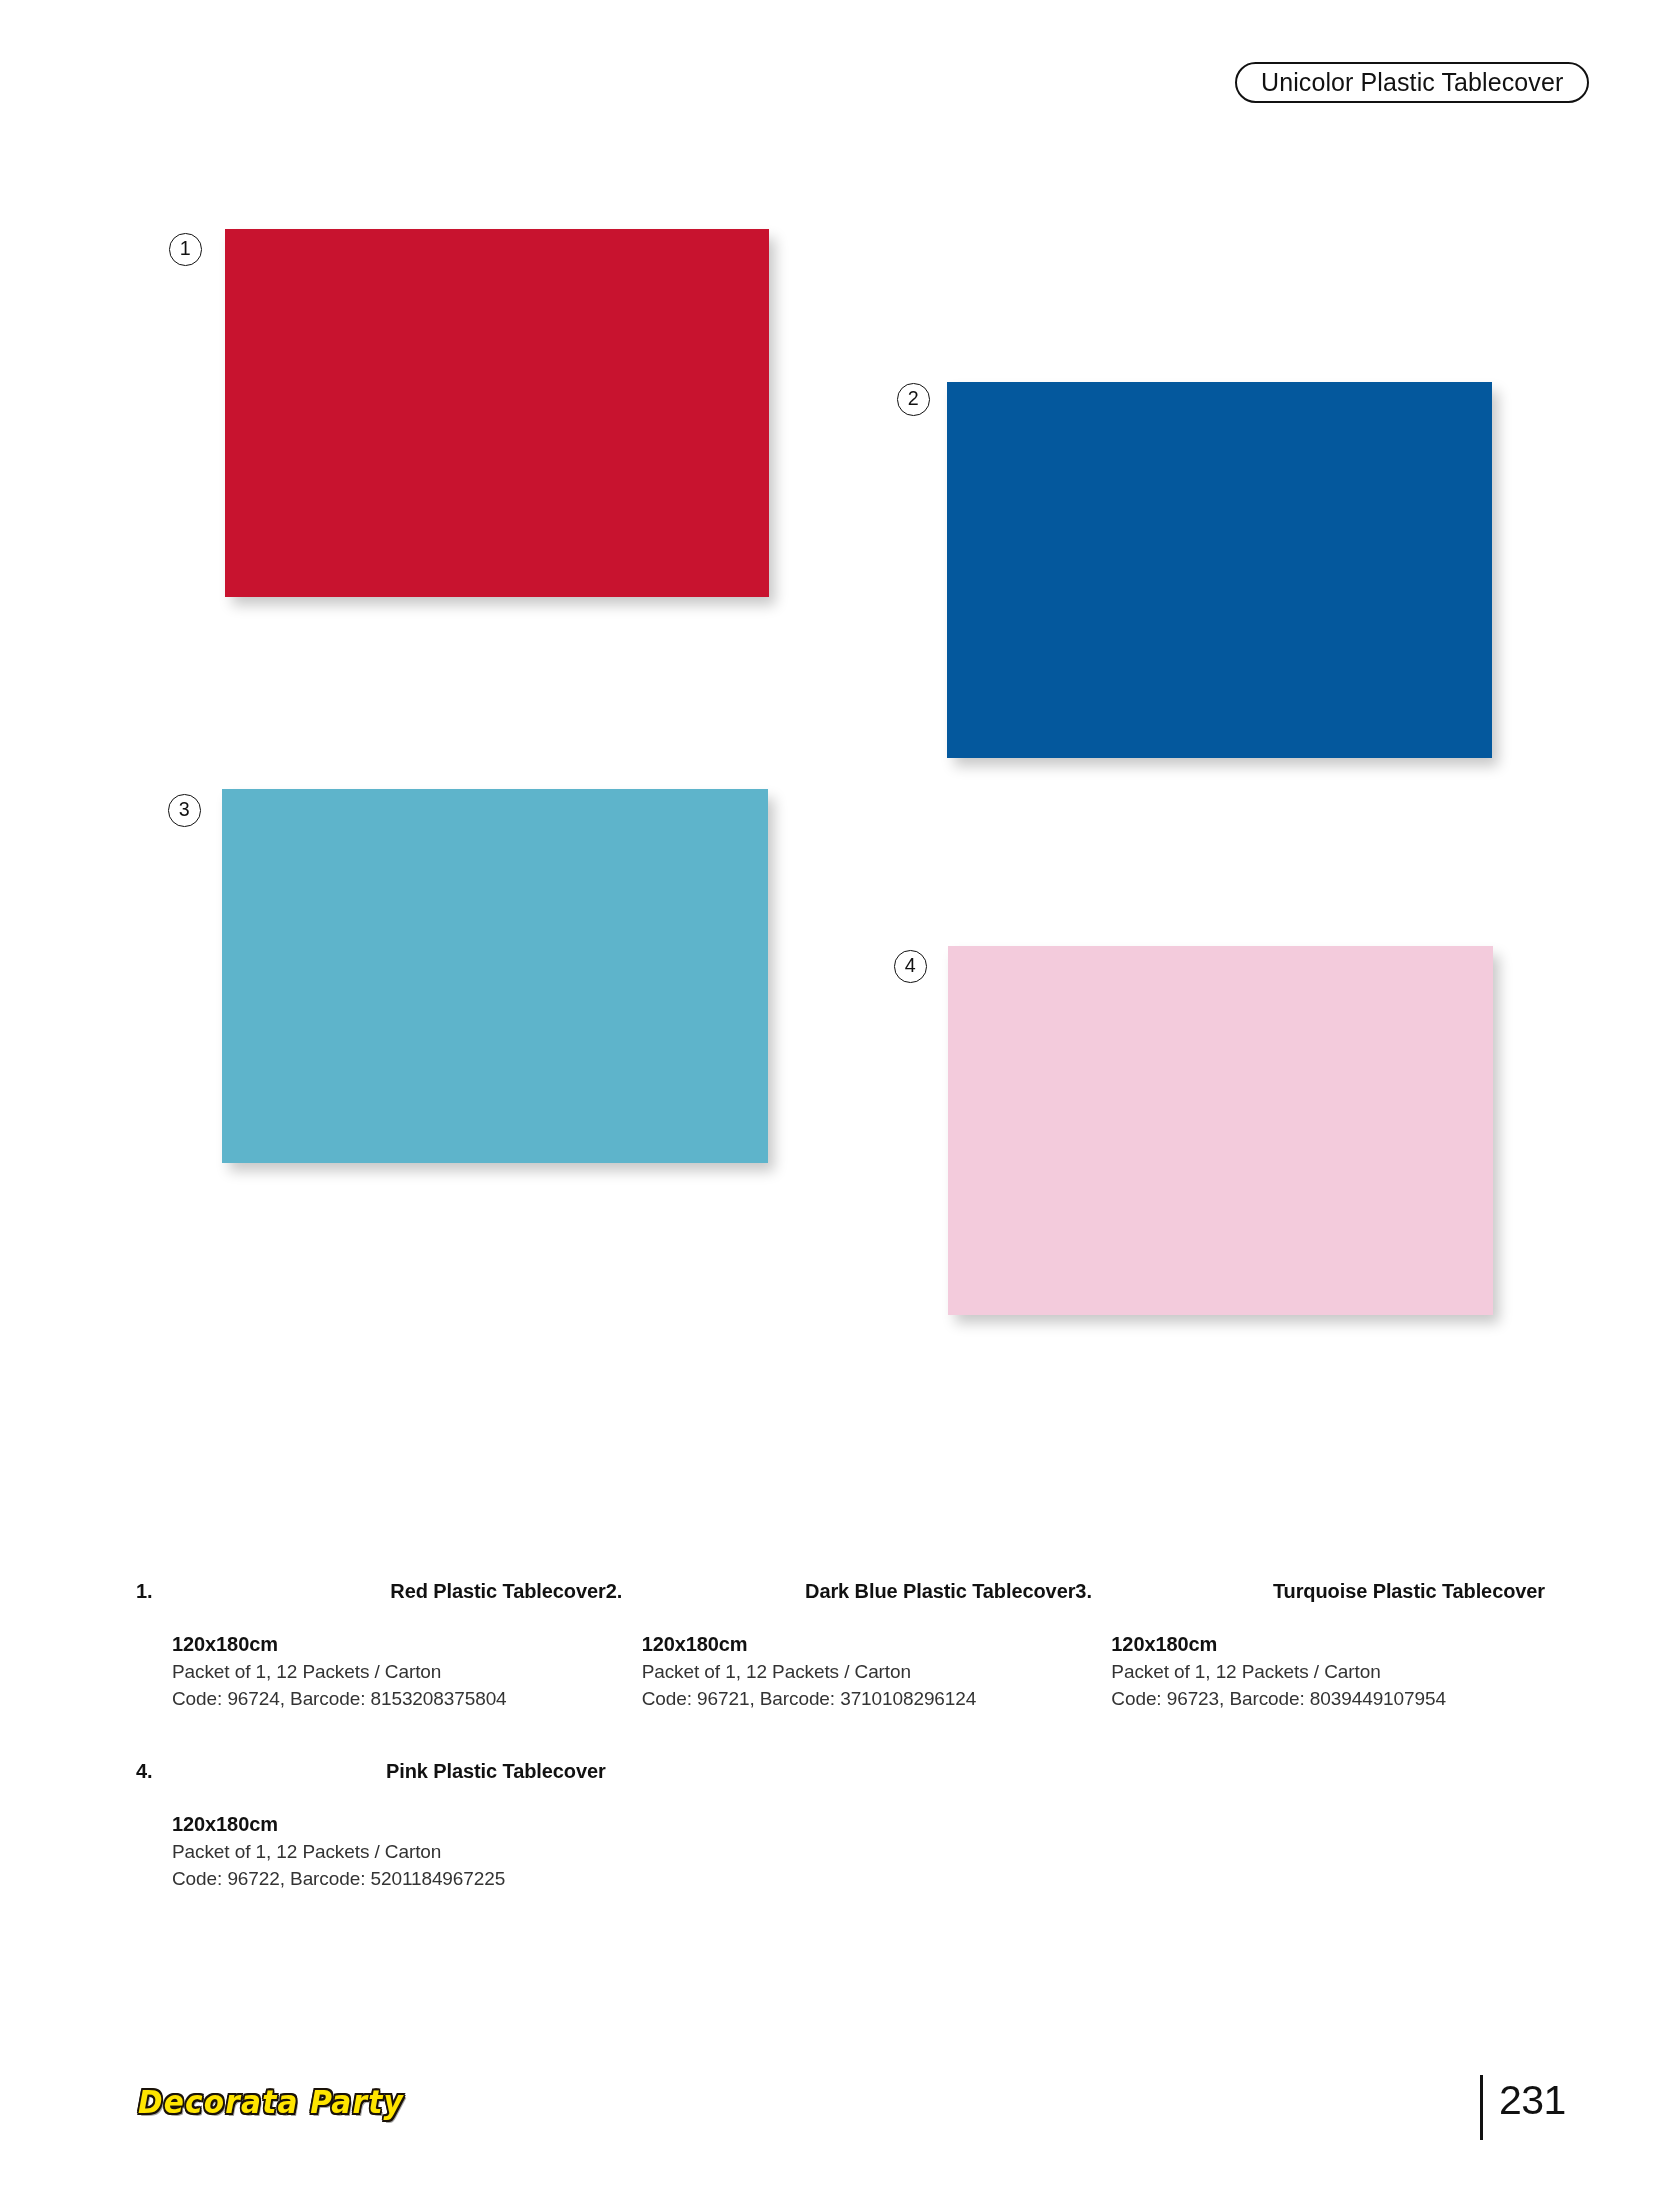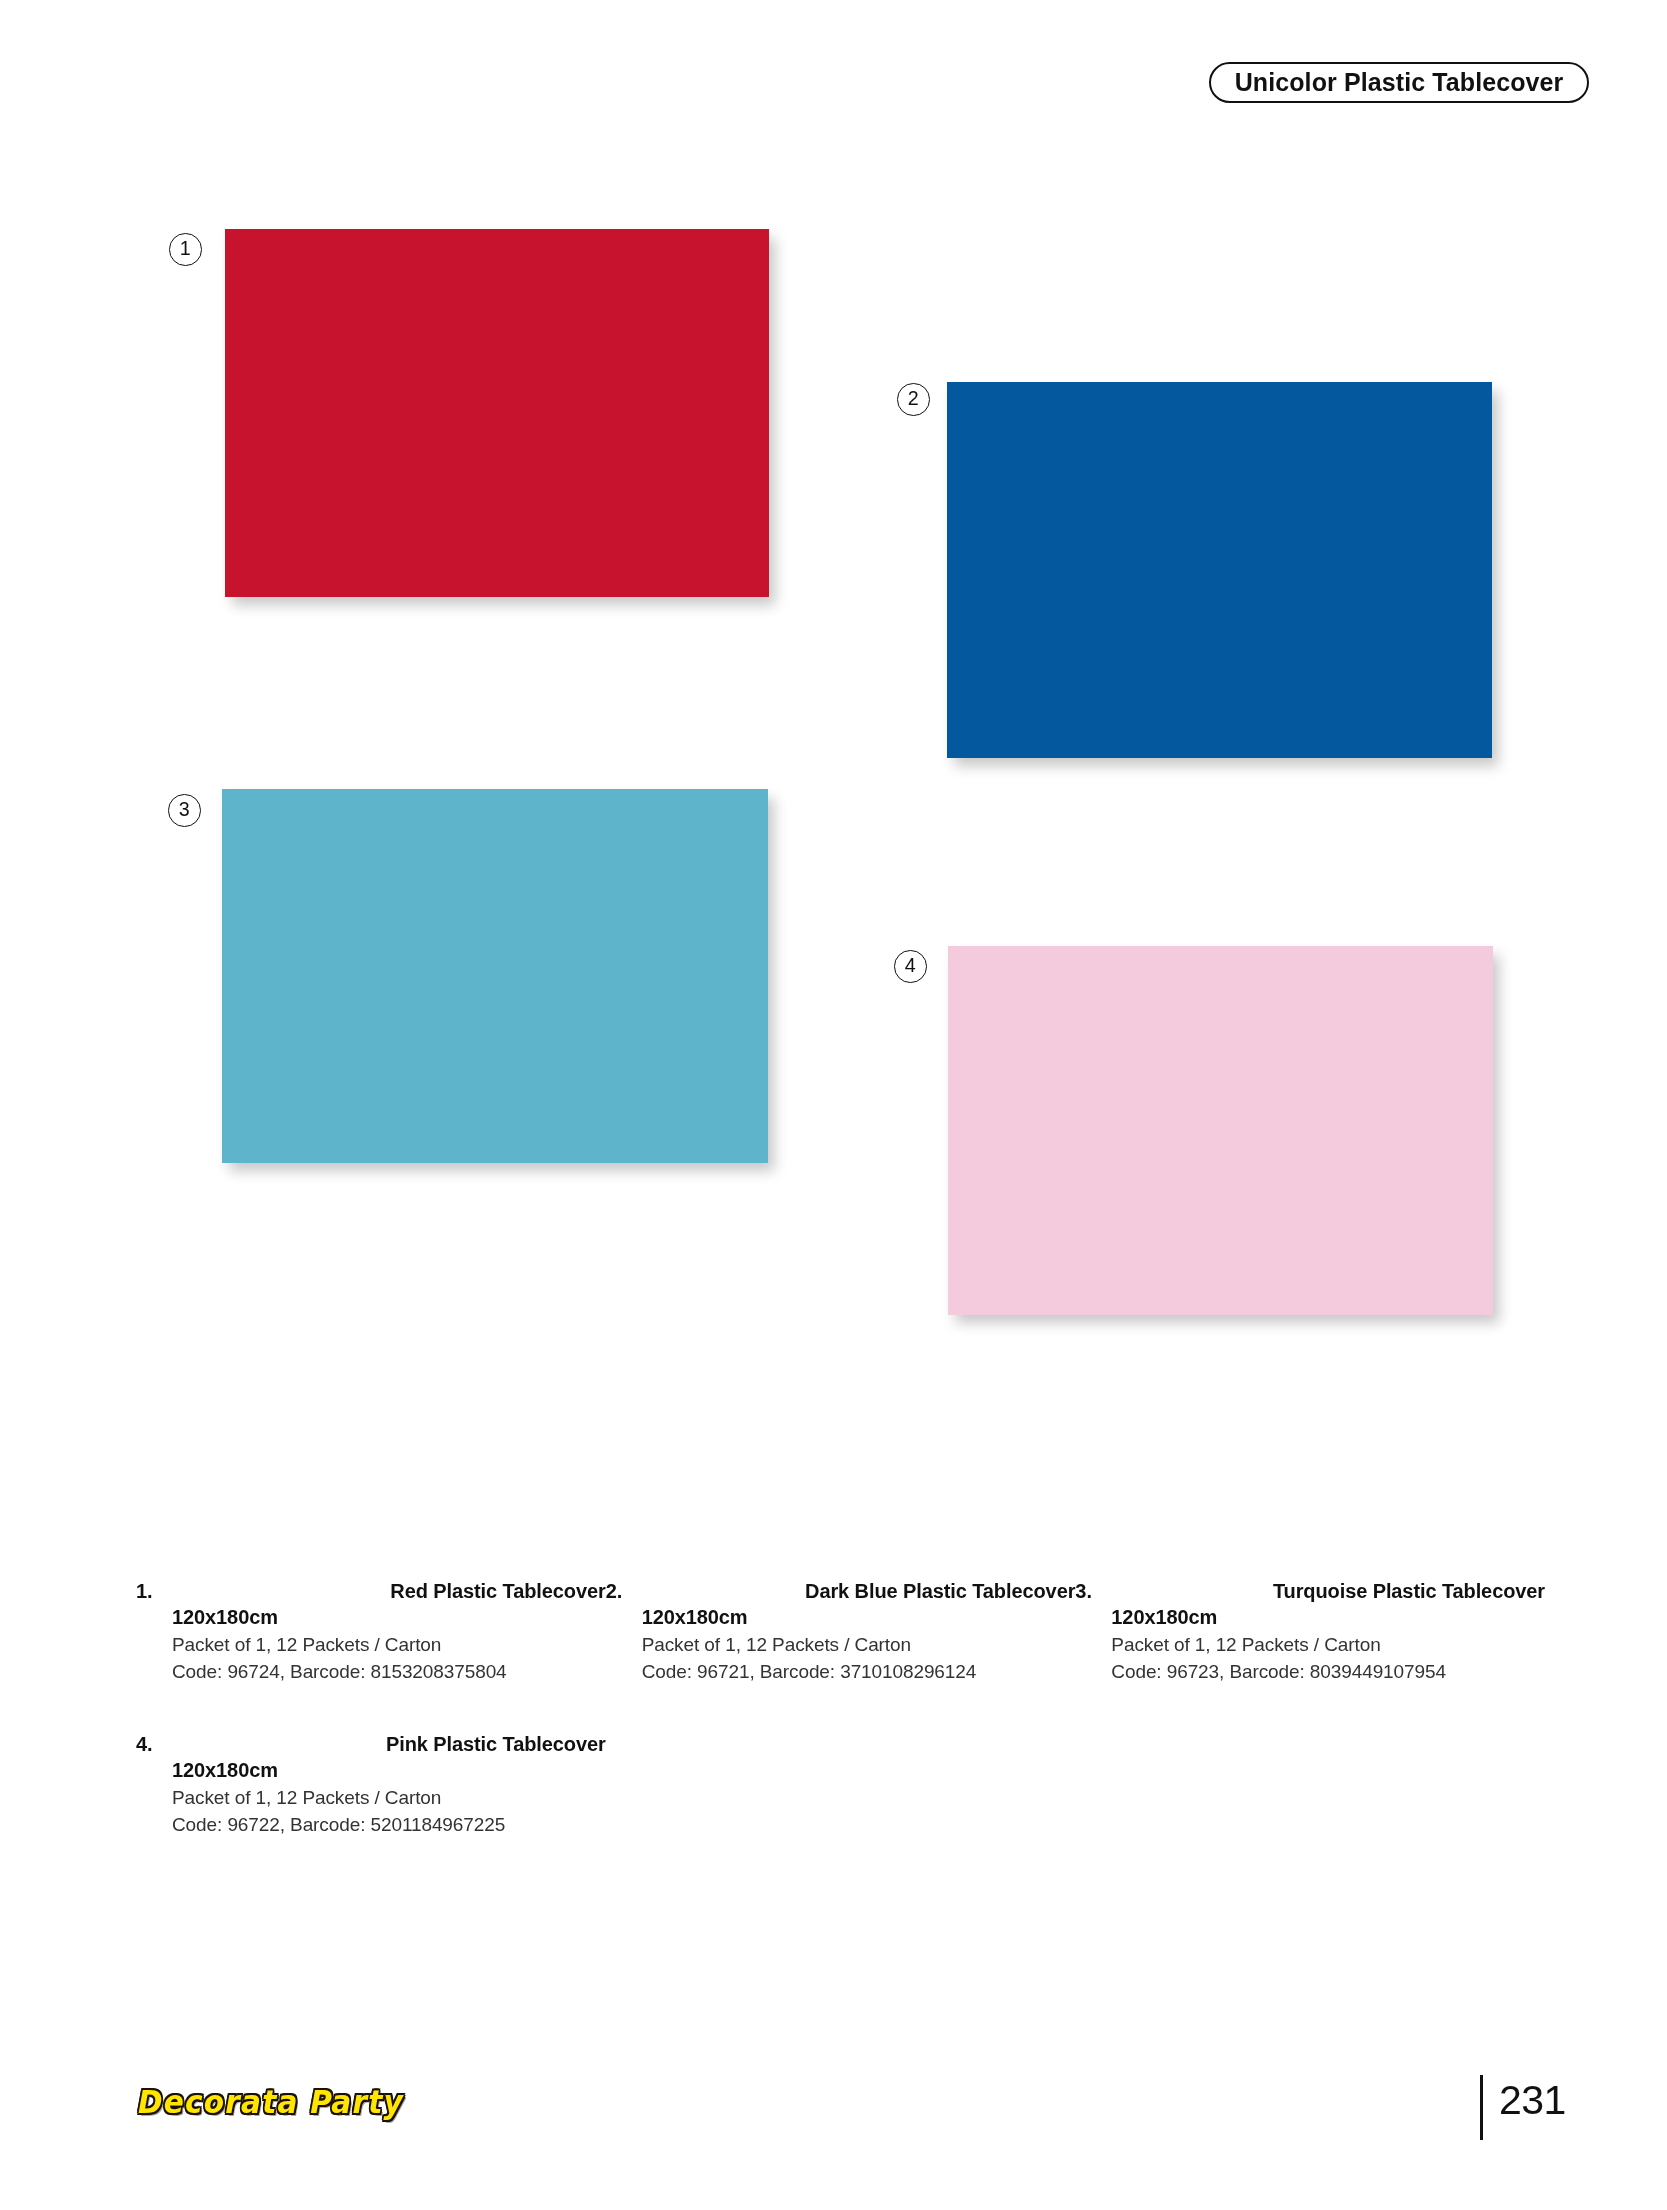--- a/index.html
+++ b/index.html
@@ -36,21 +36,21 @@
     border-radius: 984px;
     background: #ffffff;
     box-sizing: border-box;
   }
   .header-pill-text {
     font-size: 25px;
     line-height: 1;
     letter-spacing: 0.1px;
     color: #111111;
     white-space: nowrap;
-    font-weight: 700;
+    font-weight: 400;
   }
 
   
   .swatch {
     position: absolute;
     box-shadow: 6.9px 8.9px 12.8px rgba(0,0,0,0.22);
   }
 
   
   .badge {
@@ -112,20 +112,21 @@
     line-height: 26px;
     letter-spacing: -0.1px;
     text-align: right;
   }
   .list-item .size {
     font-size: 20px;
     font-weight: 700;
     color: #111111;
     line-height: 26px;
     letter-spacing: -0.1px;
+    margin-top: 27px;
   }
   .list-item .pack,
   .list-item .code {
     font-size: 19px;
     font-weight: 400;
     color: #333333;
     line-height: 26.6px;
     letter-spacing: -0.1px;
   }
   .list-item .pack { margin-top: 2px; }

